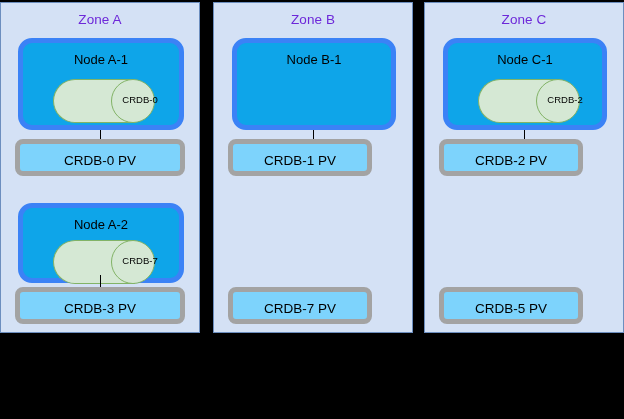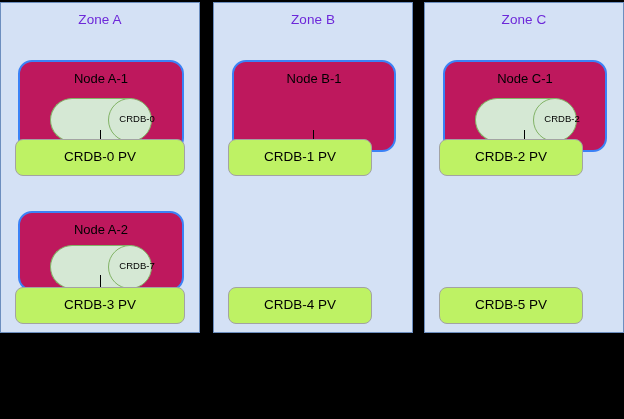--- a/index.html
+++ b/index.html
@@ -42,30 +42,29 @@
     font-size: 13.5px;
     color: #6d28d9;
     letter-spacing: 0.1px;
   }
 
   
   .node {
     position: absolute;
     left: 17px;
     width: 166px;
-    background: #be185d;
-    border: 2px solid #3b82f6;
+    background: #0ea5e9;
+    border: 5px solid #3b82f6;
     border-radius: 14px;
     box-sizing: border-box;
-    margin-top: 22px;
   }
   .zone-b .node, .zone-c .node { left: 18px; width: 164px; }
 
   .node-row1 { top: 35px; height: 92px; }
-  .node-row2 { top: 186px; height: 80px; }
+  .node-row2 { top: 200px; height: 80px; }
 
   .node-title {
     position: absolute;
     top: 9px;
     left: 0;
     width: 100%;
     text-align: center;
     font-size: 13px;
     color: #000000;
   }
@@ -123,22 +122,22 @@
   .conn-row1 { left: 99px; top: 127px; height: 9px; }
   .conn-row2 { left: 99px; top: 272px; height: 12px; }
   .zone-b .conn-row1, .zone-c .conn-row1 { left: 99px; }
 
   
   .pv {
     position: absolute;
     left: 14px;
     width: 170px;
     height: 37px;
-    background: #bef264;
-    border: 1px solid #a3a3a3;
+    background: #7dd3fc;
+    border: 5px solid #a3a3a3;
     border-radius: 8px;
     box-sizing: border-box;
   }
   .zone-b .pv, .zone-c .pv { left: 14px; width: 144px; }
   .pv-row1 { top: 136px; }
   .pv-row2 { top: 284px; padding-left: 32px; }
   .pv-label {
     position: absolute;
     top: 9px;
     left: 0;
@@ -188,21 +187,21 @@
 
     <div class="node node-row1">
       <div class="node-title">Node B-1</div>
     </div>
     <div class="connector conn-row1"></div>
     <div class="pv pv-row1">
       <div class="pv-label">CRDB-1 PV</div>
     </div>
 
     <div class="pv pv-row2">
-      <div class="pv-label">CRDB-4 PV</div>
+      <div class="pv-label">CRDB-7 PV</div>
     </div>
   </div>
 
   <div class="zone zone-c">
     <div class="zone-title">Zone C</div>
 
     <div class="node node-row1">
       <div class="node-title">Node C-1</div>
       <div class="cyl">
         <div class="cyl-body"></div>

